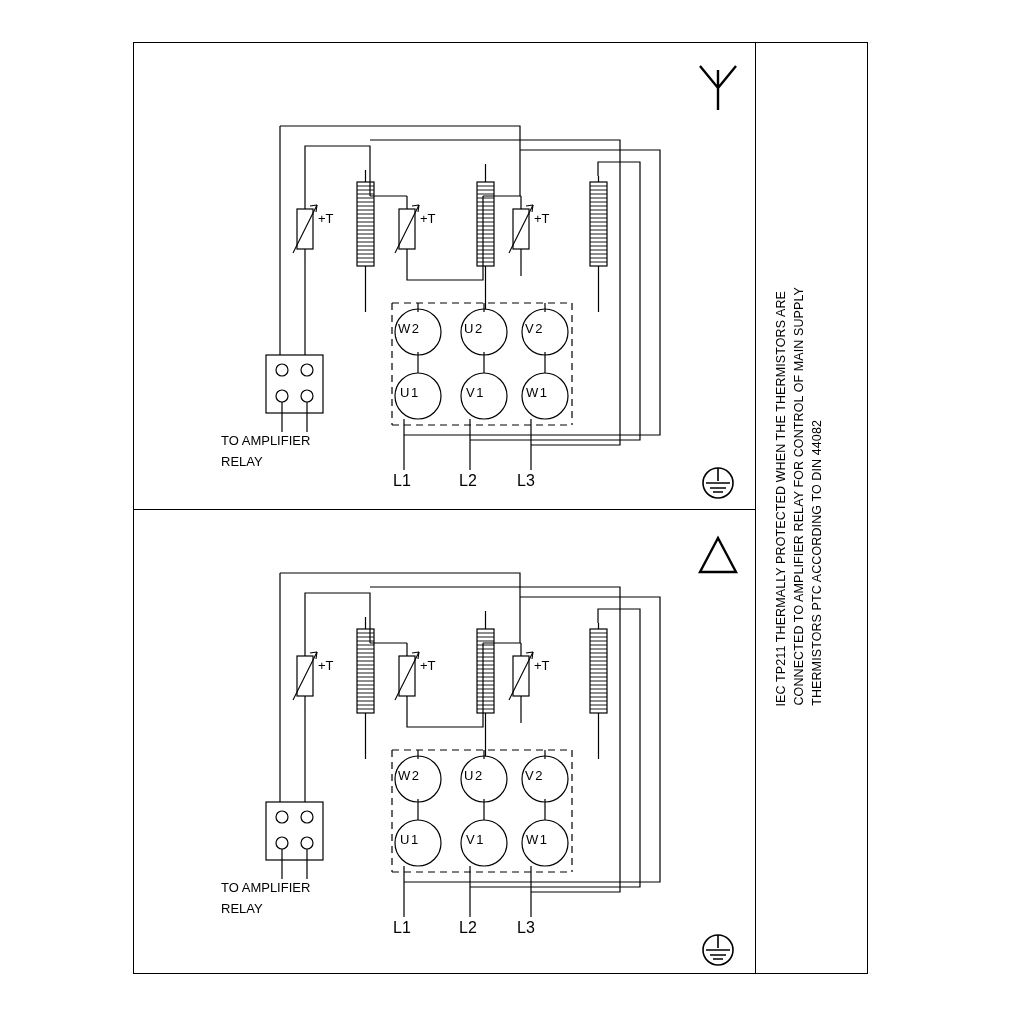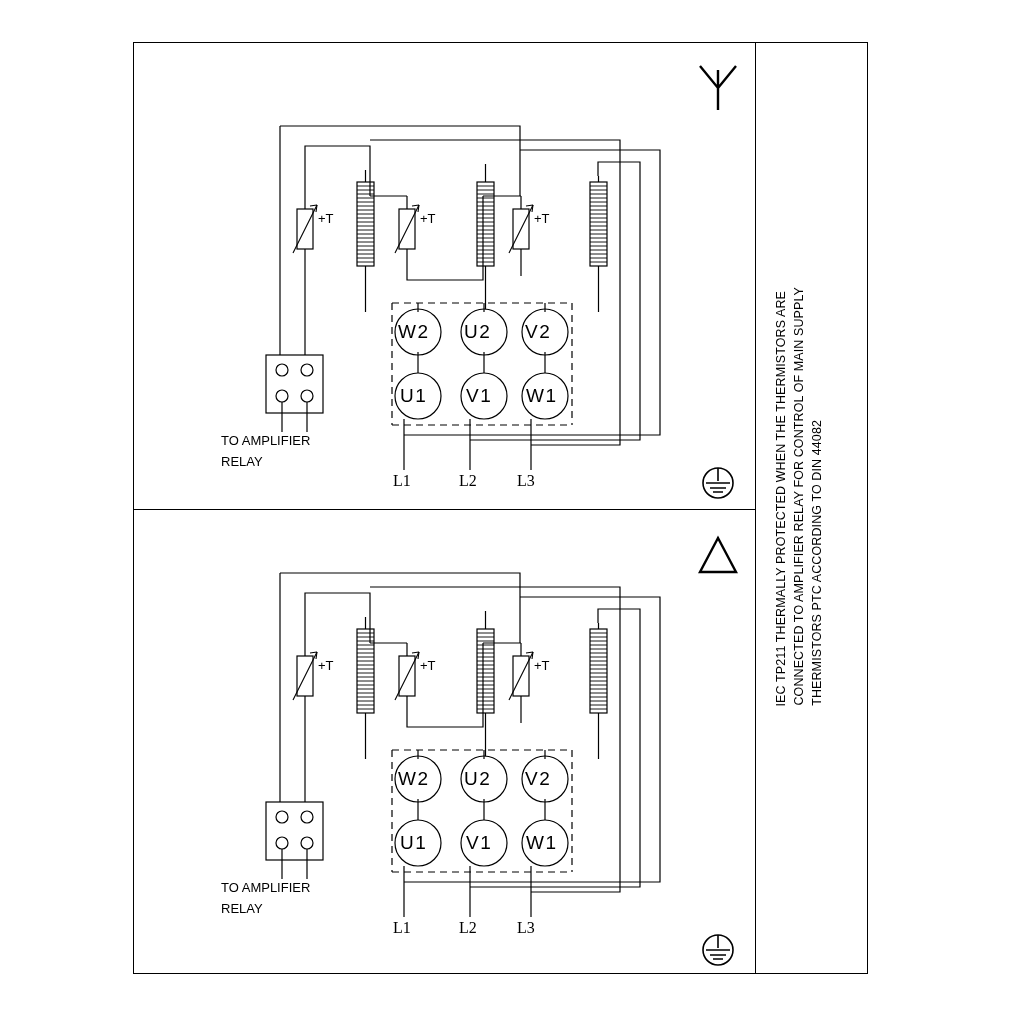--- a/index.html
+++ b/index.html
@@ -75,25 +75,24 @@
     width: 1024px;
     height: 1024px;
   }
   .lbl {
     position: absolute;
     font-size: 13px;
     white-space: nowrap;
   }
   .lbl.big {
     font-size: 16px;
-    font-family: Liberation Serif, serif;
   }
   .term-lbl {
     position: absolute;
-    font-size: 19px;
+    font-size: 13px;
     letter-spacing: 1.5px;
     white-space: nowrap;
   }
 </style>
 </head>
 <body>
 
 <div id="sheet">
 
   <div class="frame outer-frame"></div>

